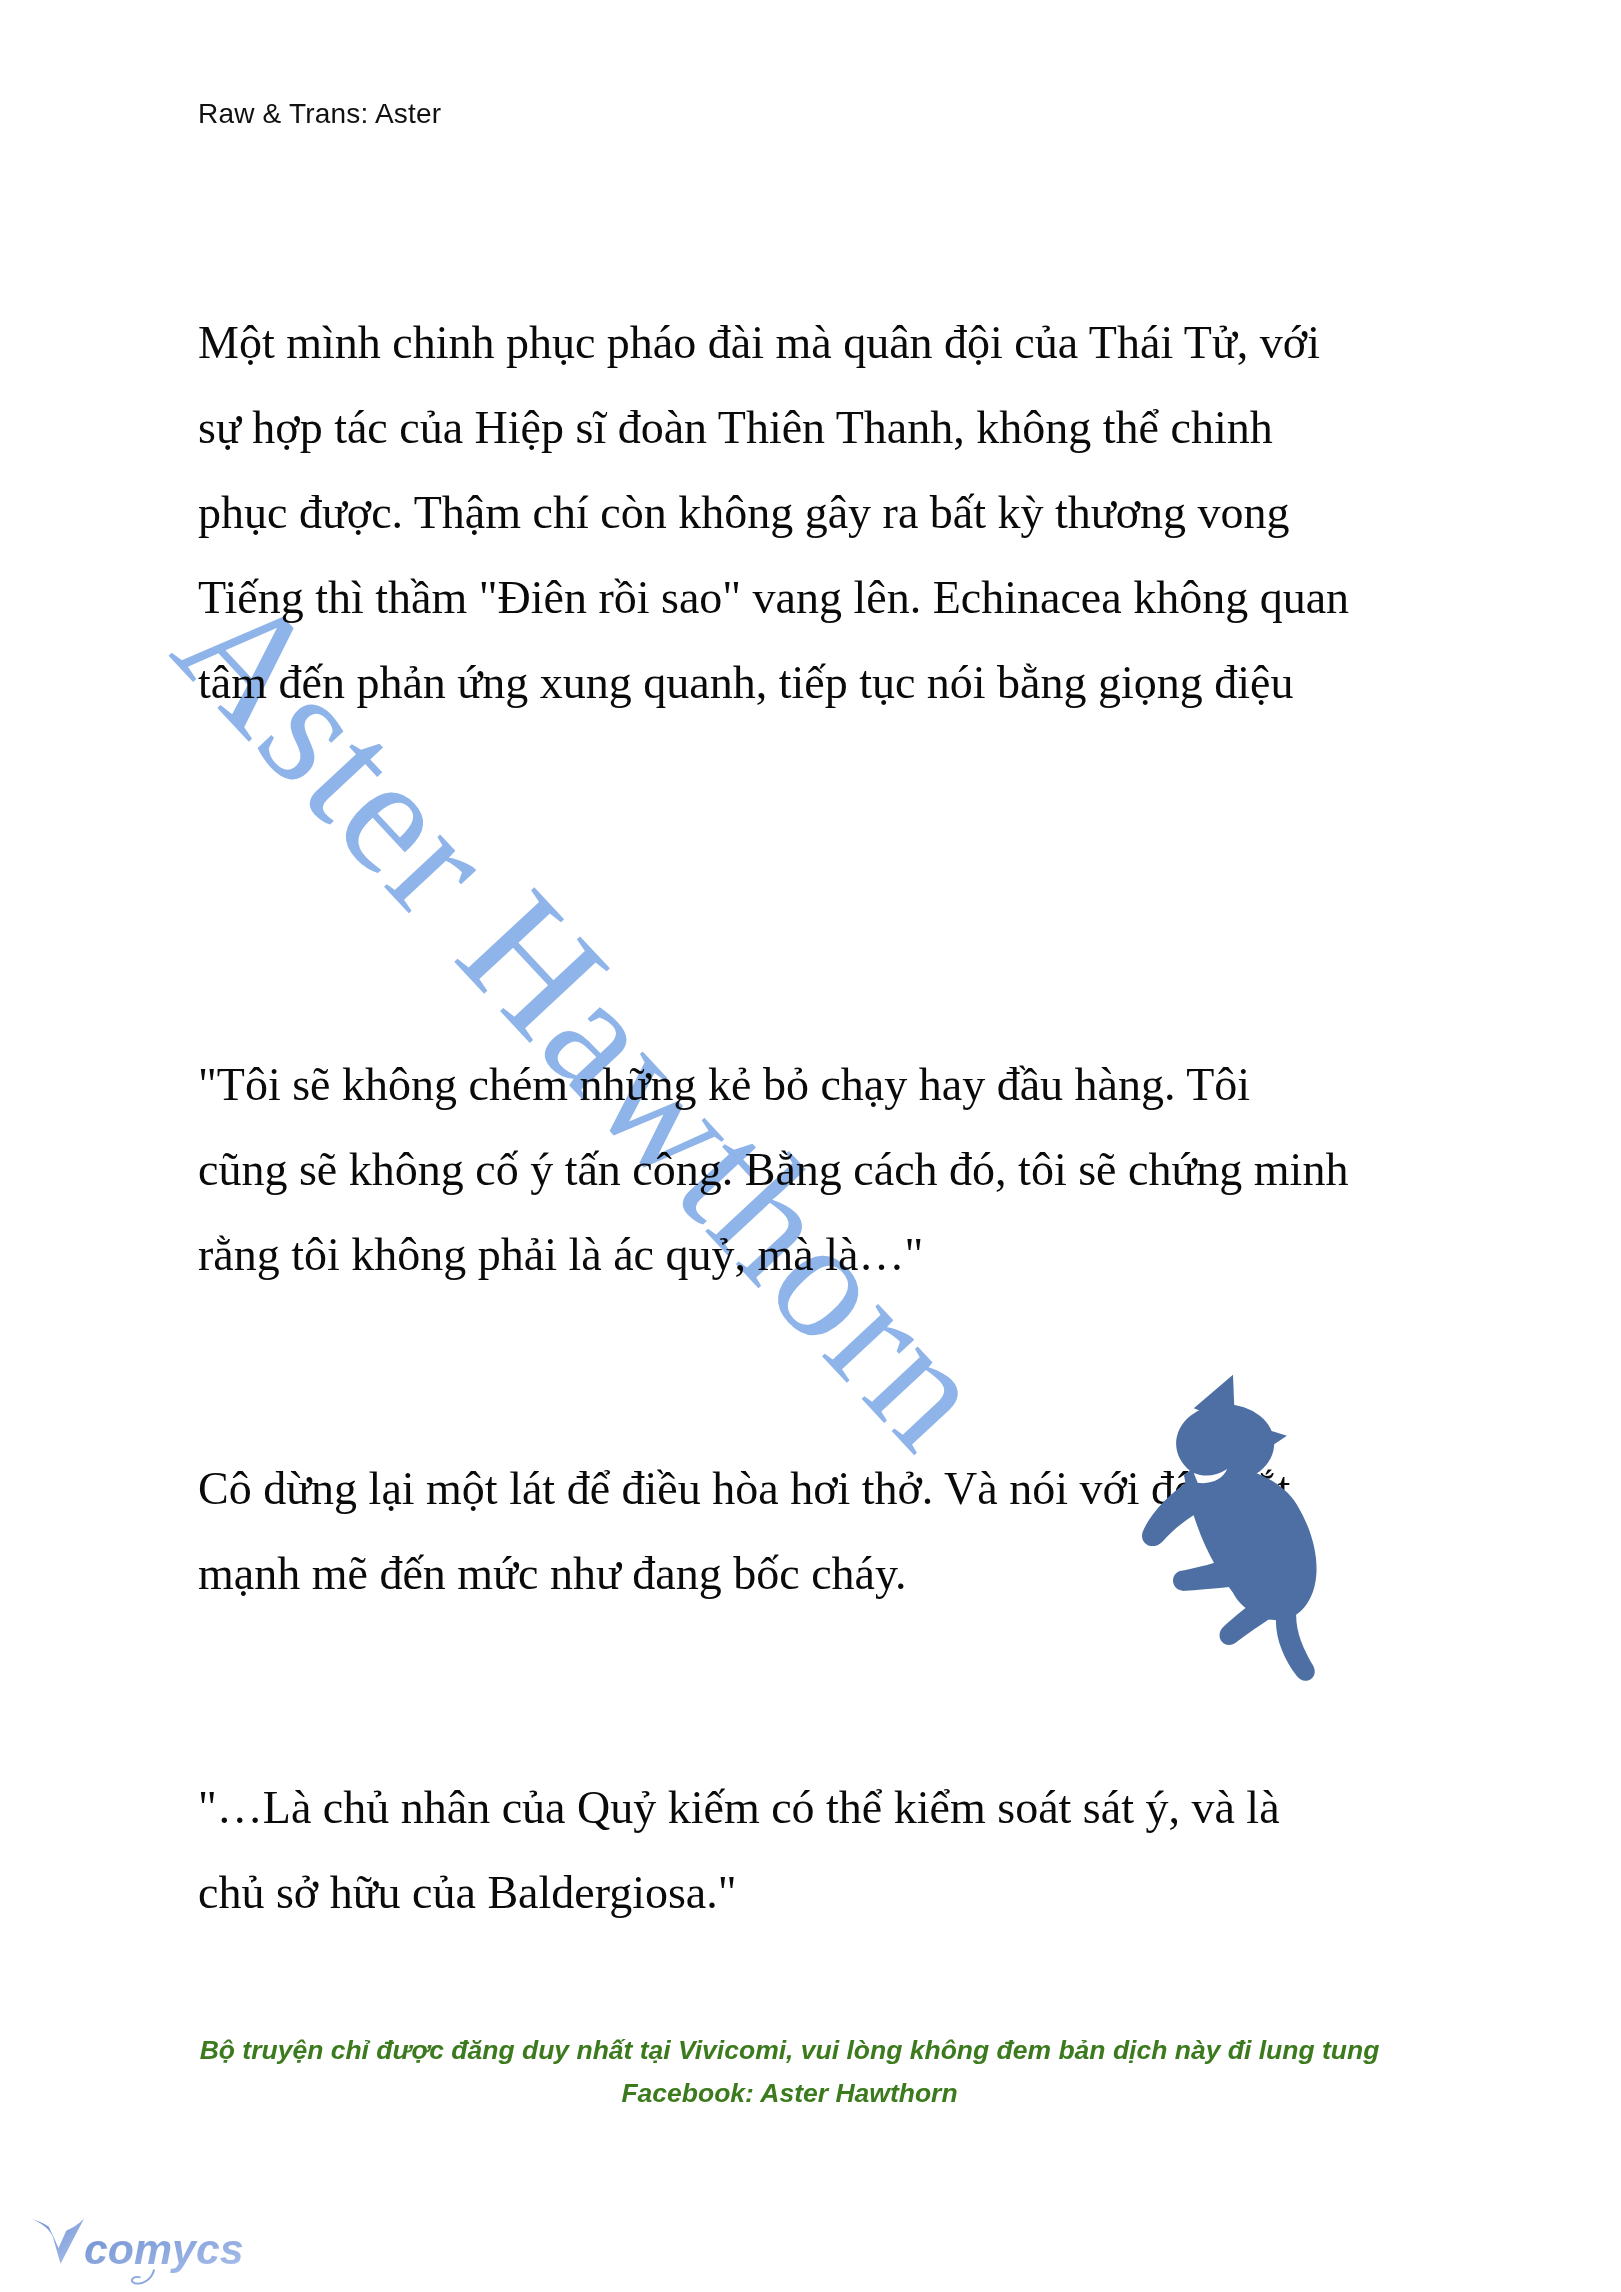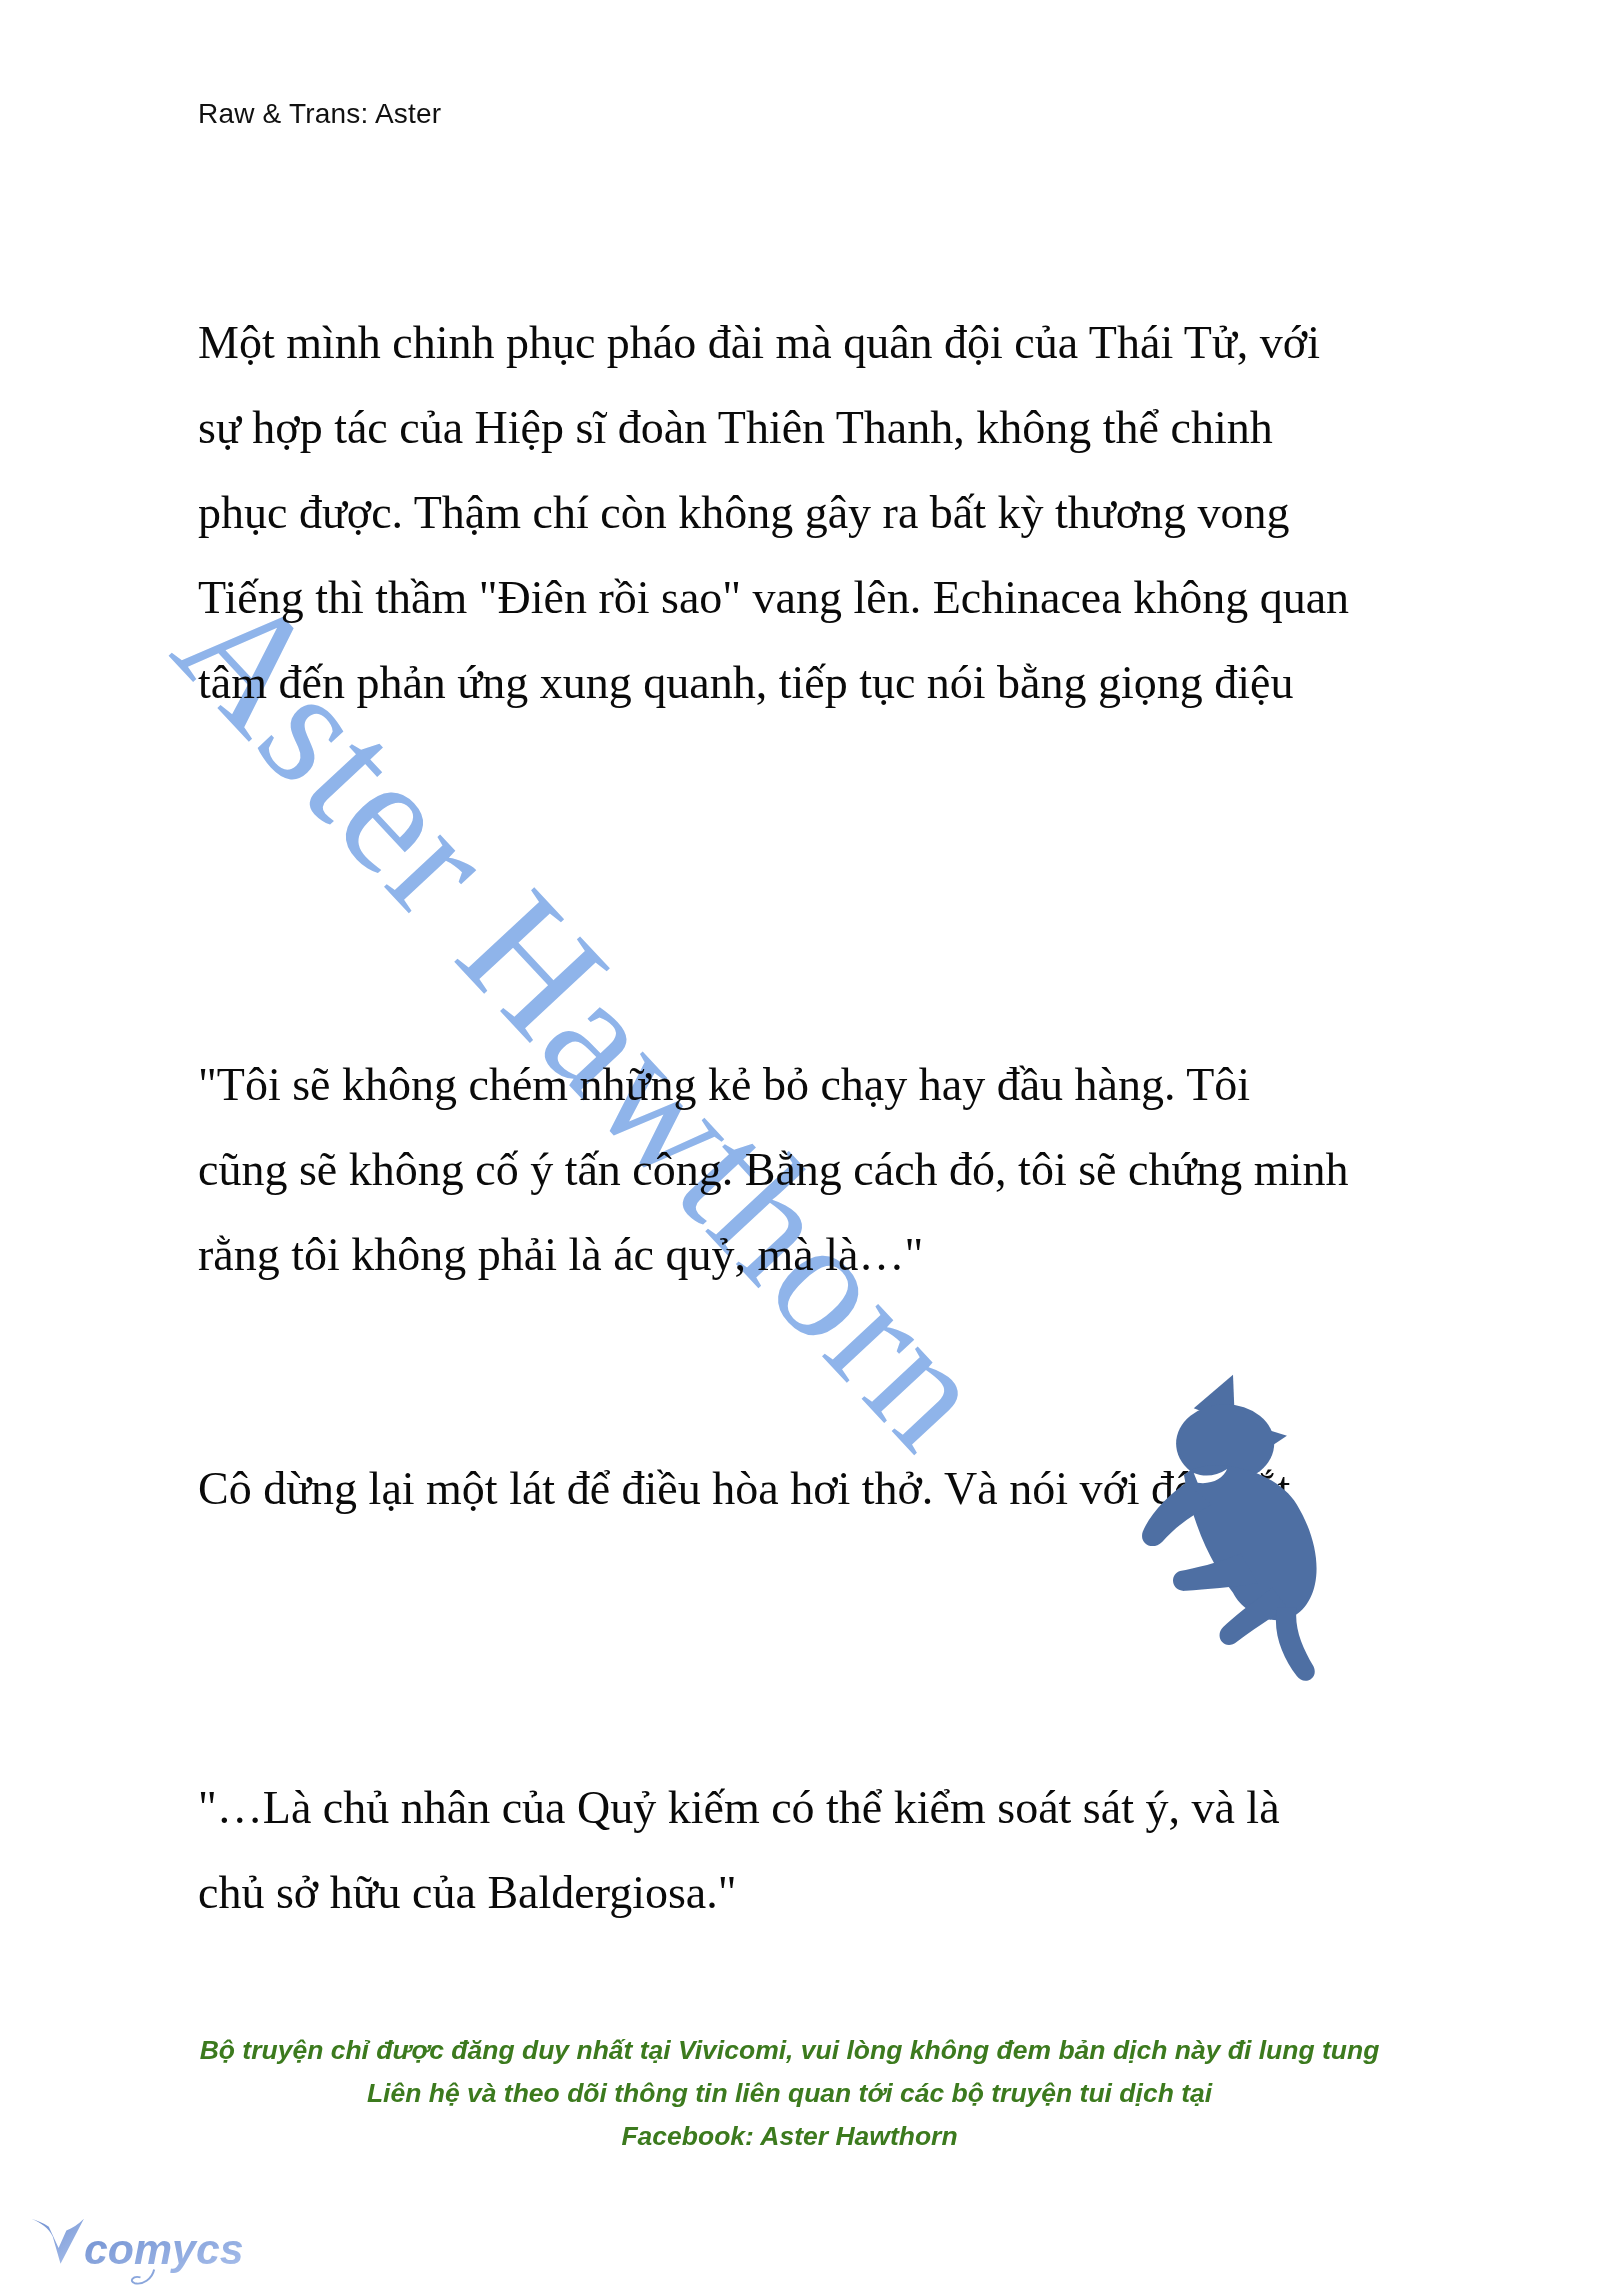--- a/index.html
+++ b/index.html
@@ -116,20 +116,21 @@
   </div>
 
   <div class="body-text" id="p2">
     <span class="line">"Tôi sẽ không chém những kẻ bỏ chạy hay đầu hàng. Tôi</span>
     <span class="line">cũng sẽ không cố ý tấn công. Bằng cách đó, tôi sẽ chứng minh</span>
     <span class="line">rằng tôi không phải là ác quỷ, mà là…"</span>
   </div>
 
   <div class="body-text" id="p3">
     <span class="line">Cô dừng lại một lát để điều hòa hơi thở. Và nói với đôi mắt</span>
+    <span class="line">mạnh mẽ đến mức như đang bốc cháy.</span>
   </div>
 
   <div class="body-text" id="p4">
     <span class="line">"…Là chủ nhân của Quỷ kiếm có thể kiểm soát sát ý, và là</span>
     <span class="line">chủ sở hữu của Baldergiosa."</span>
   </div>
 
   <svg class="cat" viewBox="0 0 220 320" xmlns="http://www.w3.org/2000/svg">
     <g fill="#4e6fa3">
 
@@ -147,21 +148,20 @@
       <path d="M150,225 C130,240 110,255 100,265 C90,275 102,290 114,280 C130,268 150,255 165,245 Z"></path>
 
       <path d="M155,245 C150,270 160,295 175,315 C182,325 198,318 192,305 C180,285 172,265 175,245 Z"></path>
     </g>
 
     <path d="M70,108 C80,112 92,112 104,104 C100,114 88,120 74,118 Z" fill="#ffffff"></path>
   </svg>
 
   <div class="footer">
     <span class="fline">Bộ truyện chỉ được đăng duy nhất tại Vivicomi, vui lòng không đem bản dịch này đi lung tung</span>
-    <span class="fline">Liên hệ và theo dõi thông tin liên quan tới các bộ truyện tui dịch tại</span>
     <span class="fline">Facebook: Aster Hawthorn</span>
   </div>
 
   <svg class="logo" viewBox="0 0 230 80" xmlns="http://www.w3.org/2000/svg">
     <defs>
       <linearGradient id="lg" x1="0" y1="0" x2="1" y2="1">
         <stop offset="0" stop-color="#6f8fd0"></stop>
         <stop offset="1" stop-color="#a9c0ec"></stop>
       </linearGradient>
     </defs>

